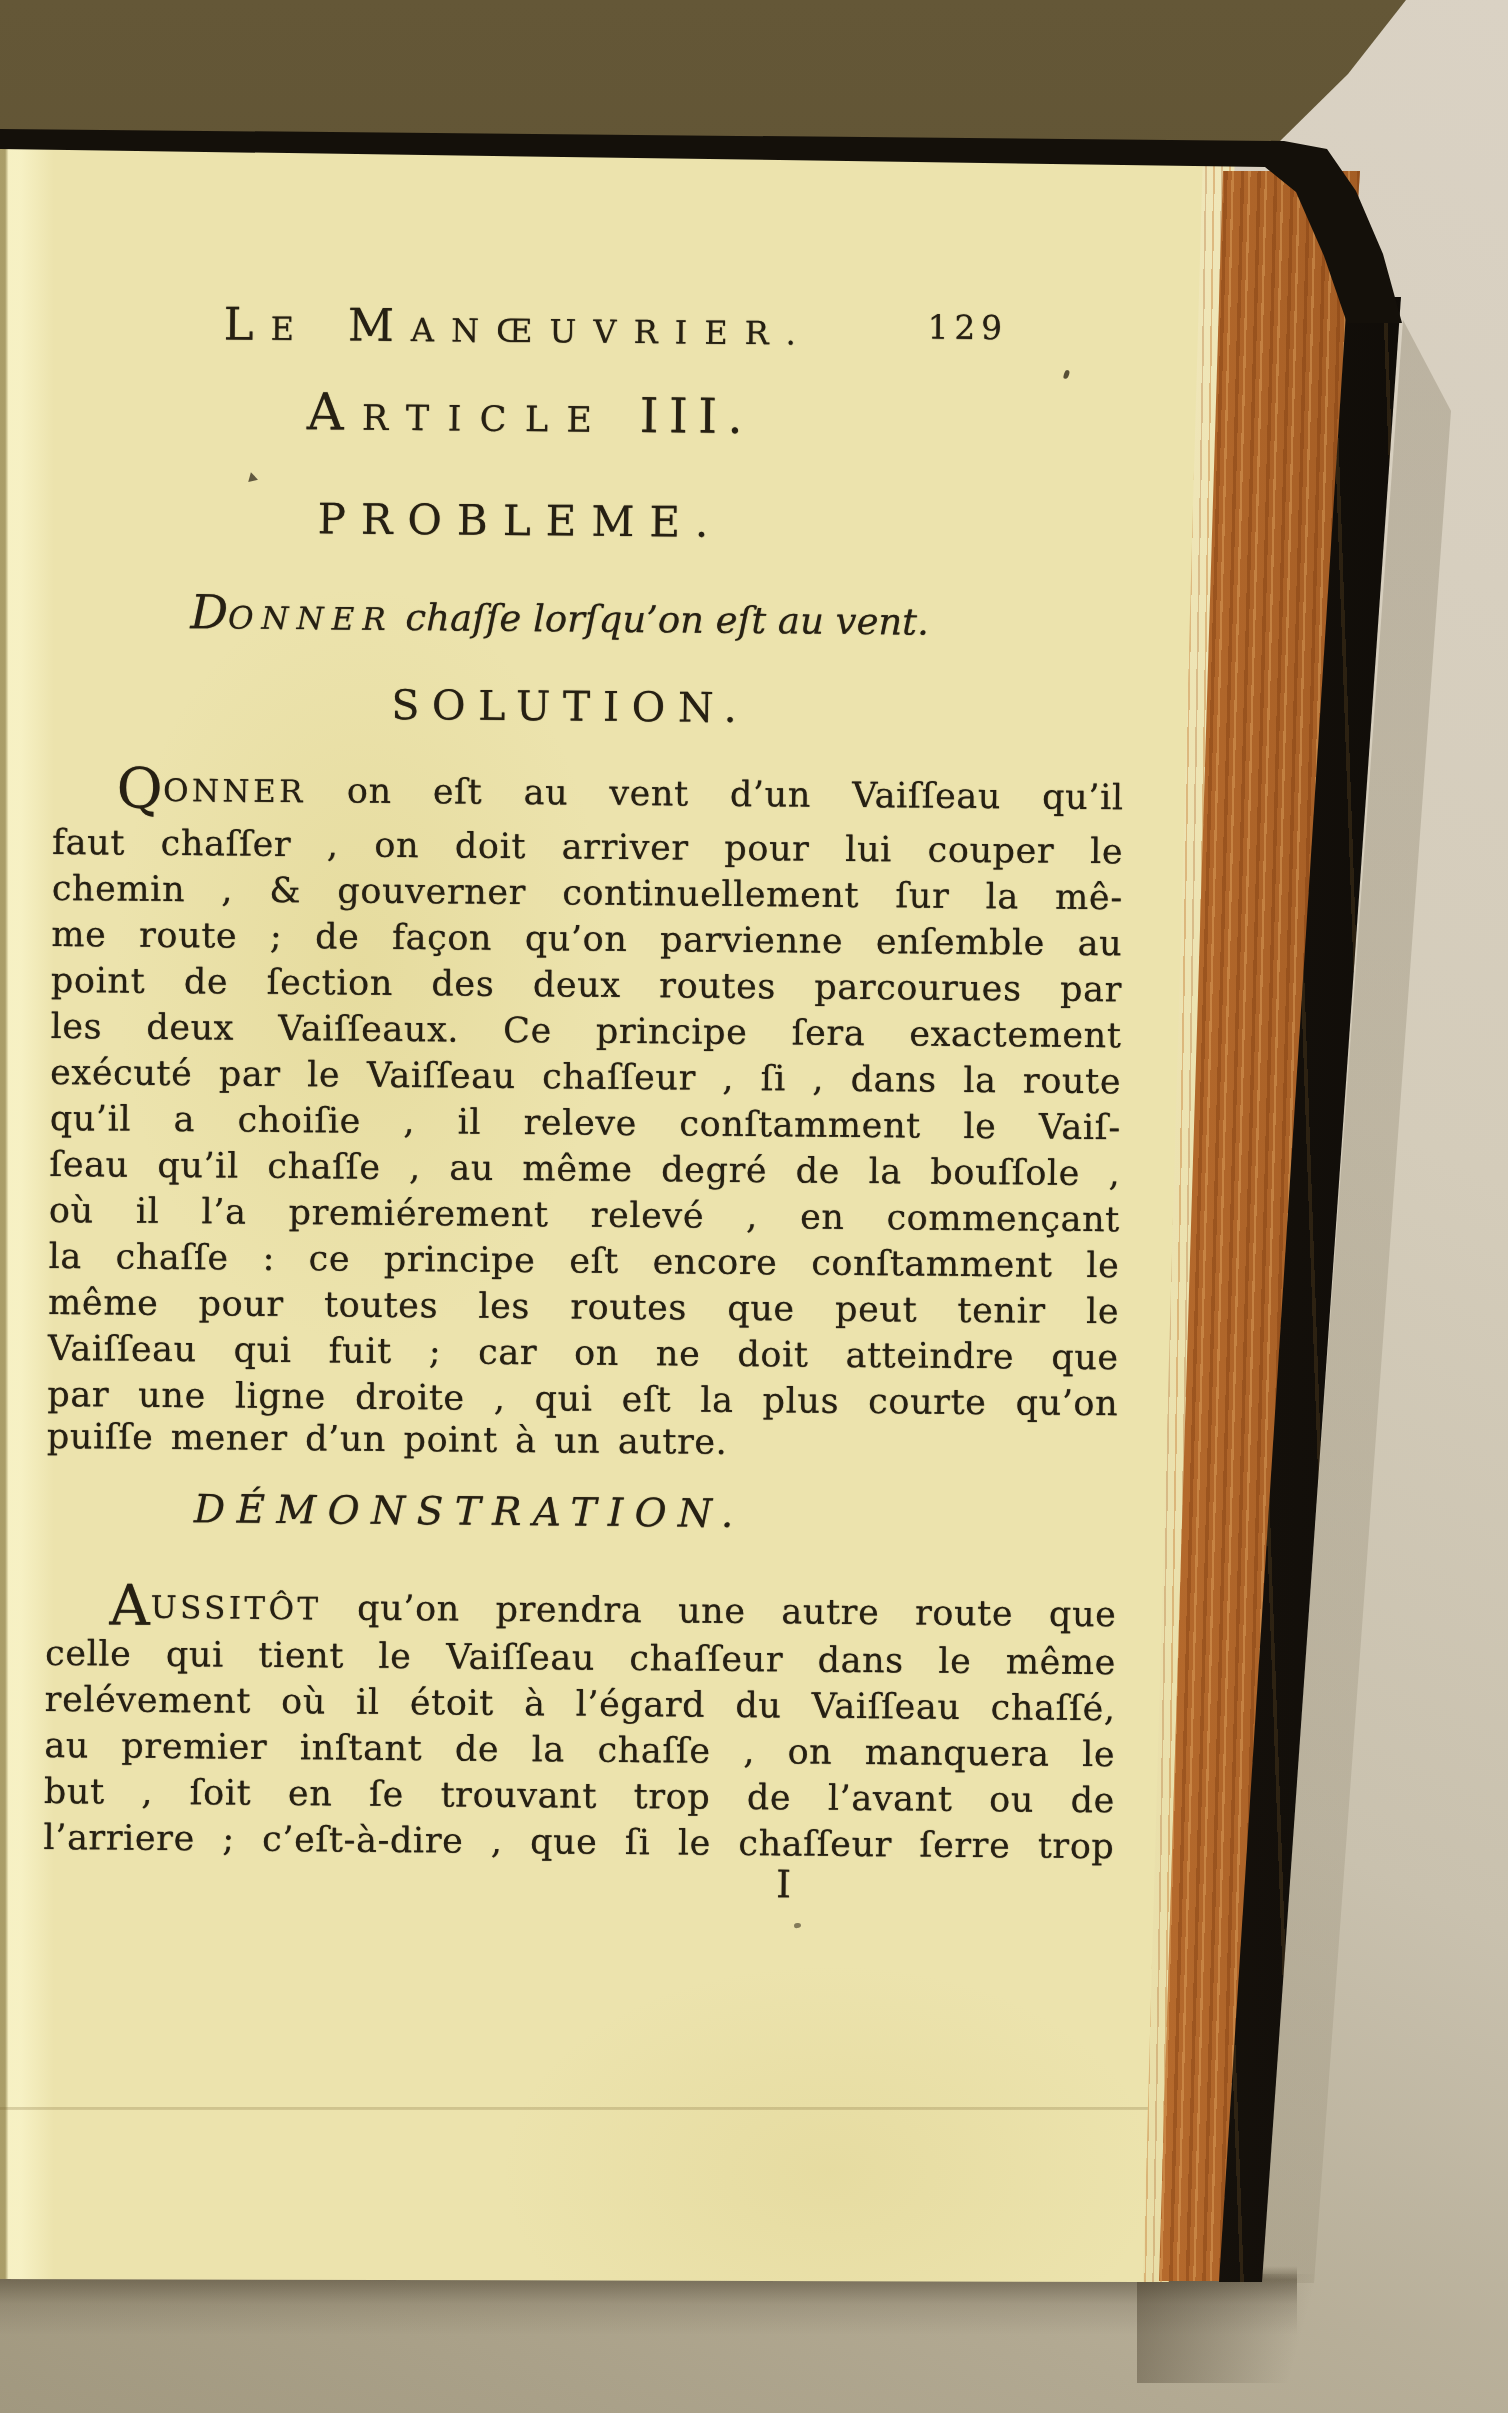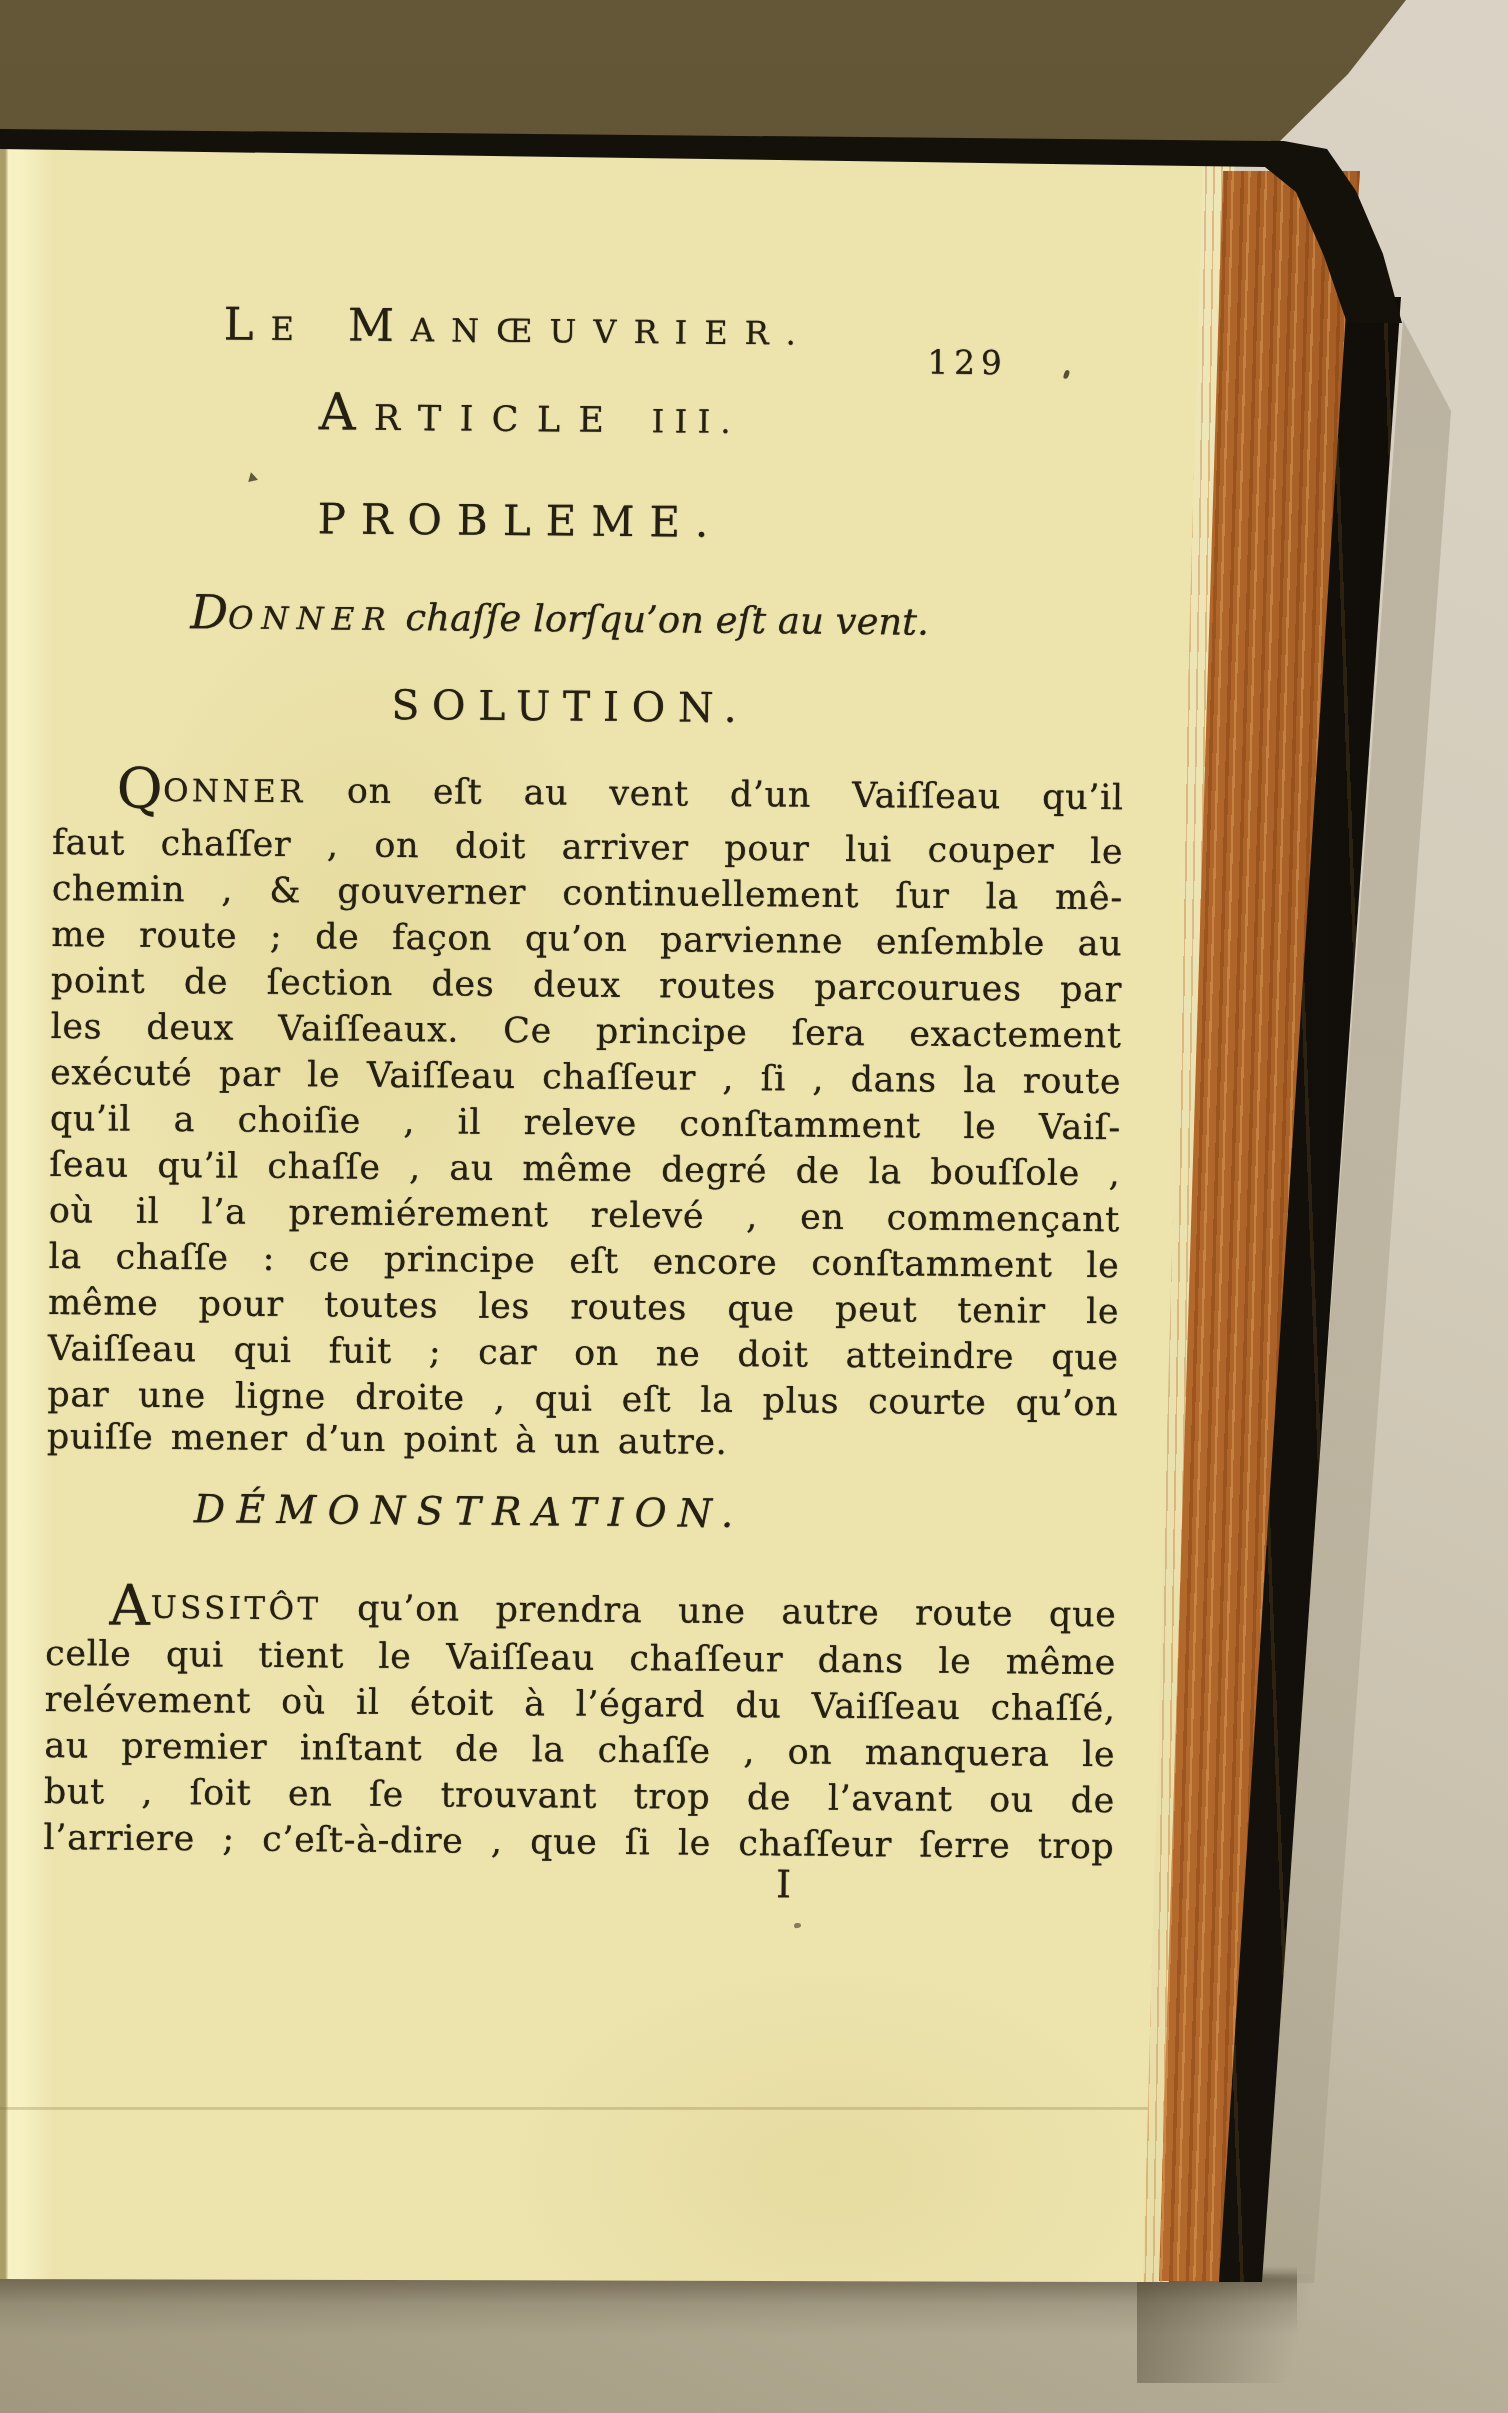--- a/index.html
+++ b/index.html
@@ -76,25 +76,25 @@
     transform:rotate(.5deg);transform-origin:0 0;
     color:#262013;
     text-shadow:0 0 1.1px rgba(38,30,15,.48),0.3px 0.3px 0 rgba(38,30,15,.28);
   }
   .text-layer p,.text-layer h2,.text-layer h3,.text-layer div{margin:0;font-weight:normal;}
 
   .running-head{position:absolute;top:13.7px;left:0;width:100%;height:74px;}
   .head-title{position:absolute;left:167px;top:0;font-size:32px;letter-spacing:17px;line-height:46px;white-space:nowrap;}
   .head-title .init{font-size:45px;}
   .wordgap{display:inline-block;width:37px;}
-  .page-num{position:absolute;left:871px;top:35px;font-size:33px;letter-spacing:5.7px;}
+  .page-num{position:absolute;left:871px;top:0;font-size:33px;letter-spacing:5.7px;}
 
   .article{position:absolute;top:95px;left:0;width:948px;text-align:center;font-size:35px;letter-spacing:18.3px;line-height:57px;white-space:nowrap;}
   .article .init{font-size:51px;}
-  .article .numeral{font-size:32px;letter-spacing:10.3px;}
+  .article .numeral{font-size:48px;letter-spacing:10.3px;}
 
   .probleme{position:absolute;top:203px;left:0;width:931px;text-align:center;font-size:42px;letter-spacing:15px;line-height:55px;white-space:nowrap;}
 
   .statement{position:absolute;top:299px;left:0;width:1011px;text-align:center;font-style:italic;font-size:37px;line-height:51px;white-space:nowrap;}
   .statement .init-i{font-size:47px;}
   .statement .sc-i{font-size:31px;letter-spacing:8px;}
 
   .solution{position:absolute;top:389px;left:0;width:1034px;text-align:center;font-size:41px;letter-spacing:12.6px;line-height:54px;white-space:nowrap;}
 
   .para-first{position:absolute;left:0;width:1071px;padding-left:64px;box-sizing:border-box;

